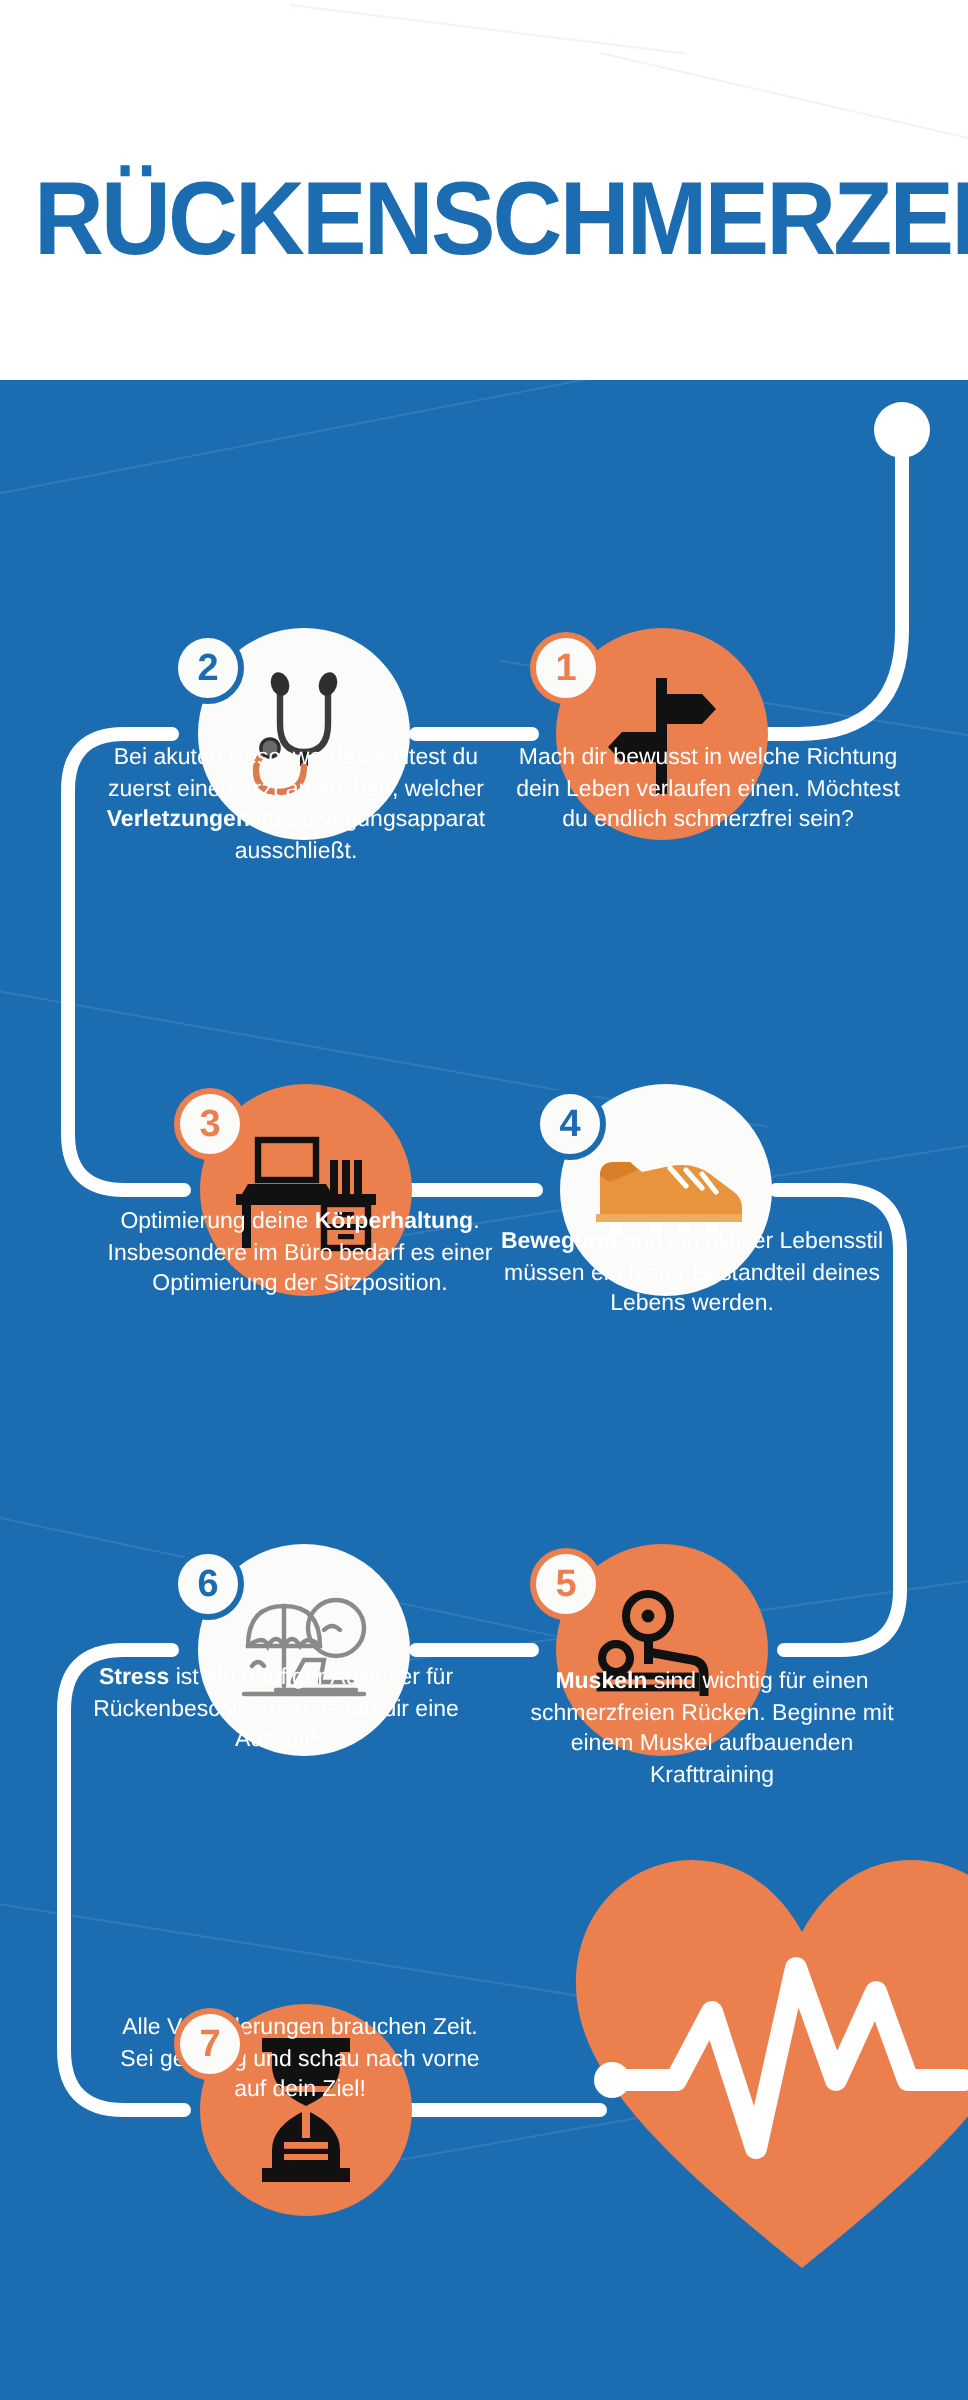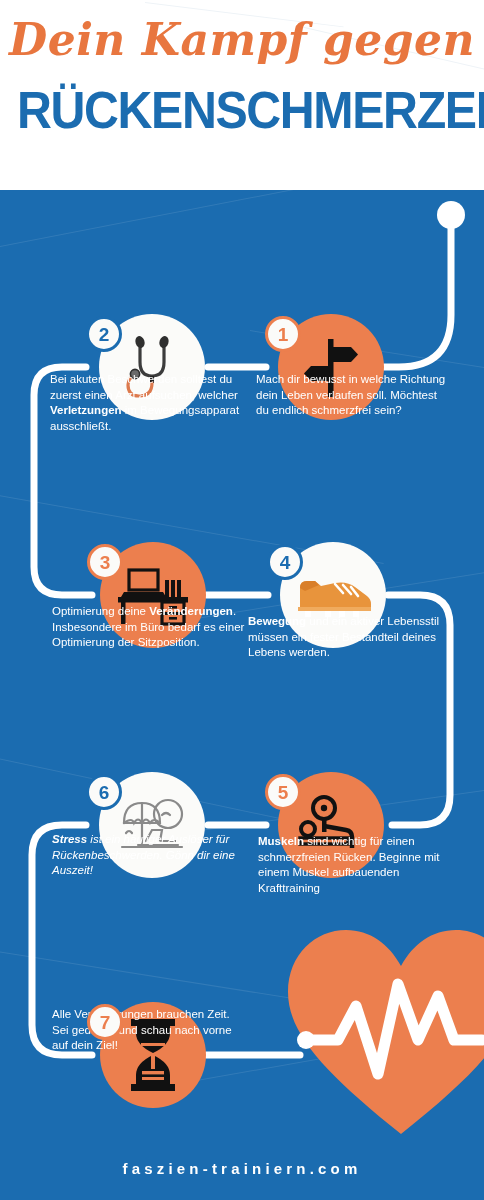--- a/index.html
+++ b/index.html
@@ -67,20 +67,21 @@
     background:#fbfbf9; display:flex; align-items:center; justify-content:center;
     font-weight:bold; font-size:19px; line-height:1;
     left:-13px; top:2px; z-index:4;
   }
   .badge.blue  { border:3px solid #1b6cb0; color:#1b6cb0; }
   .badge.orange{ border:3px solid #ec7f4e; color:#ec7f4e; }
 
   .step-text {
     position:absolute; width:196px;
     color:#ffffff; font-size:11.5px; line-height:15.5px;
+    text-align:center;
   }
   .step-text b { font-weight:bold; }
 
   
   .heart-wrap { position:absolute; left:286px; top:922px; width:230px; height:215px; }
 
   
   .footer {
     position:absolute; left:0; top:1160px; width:484px;
     text-align:center; color:#ffffff;
@@ -89,21 +90,20 @@
   svg { display:block; overflow:visible; }
 </style>
 </head>
 <body>
 
 <div class="page">
 
   <div class="header">
     <div class="hdr-line" style="left:145px; top:2px; width:200px; transform:rotate(7deg);"></div>
     <div class="hdr-line" style="left:300px; top:26px; width:200px; transform:rotate(13deg);"></div>
-    <div class="header-script">Dein Kampf gegen</div>
     <div class="header-main">RÜCKENSCHMERZEN</div>
   </div>
 
   <div class="bg-lines">
     <i style="left:-20px; top:60px;  width:340px; transform:rotate(-11deg);"></i>
     <i style="left:250px; top:140px; width:300px; transform:rotate(9deg);"></i>
     <i style="left:-30px; top:300px; width:420px; transform:rotate(10deg);"></i>
     <i style="left:120px; top:440px; width:400px; transform:rotate(-9deg);"></i>
     <i style="left:-40px; top:560px; width:360px; transform:rotate(12deg);"></i>
     <i style="left:200px; top:640px; width:330px; transform:rotate(-8deg);"></i>
@@ -135,21 +135,21 @@
 
   <div class="step" style="left:0; top:0;">
     <div class="circle orange" style="left:278px; top:314px;">
       <svg width="60" height="64" viewBox="0 0 60 64">
         <rect x="27" y="4" width="5.5" height="58" fill="#111111"></rect>
         <path d="M30,12 L50,12 L57,19.5 L50,27 L30,27 Z" fill="#111111"></path>
         <path d="M30,31 L10,31 L3,38.5 L10,46 L30,46 Z" fill="#111111"></path>
       </svg>
     </div>
     <div class="badge orange" style="left:265px; top:316px;">1</div>
-    <div class="step-text" style="left:256px; top:372px;"><span>Mach dir bewusst in welche Richtung dein Leben verlaufen soll. Möchtest du endlich schmerzfrei sein?</span></div>
+    <div class="step-text" style="left:256px; top:372px;"><span>Mach dir bewusst in welche Richtung dein Leben verlaufen einen. Möchtest du endlich schmerzfrei sein?</span></div>
   </div>
 
   <div class="step" style="left:0; top:0;">
     <div class="circle white" style="left:99px; top:314px;">
       <svg width="62" height="66" viewBox="0 0 62 66">
         <g fill="none" stroke="#3c3c3c" stroke-width="3.2" stroke-linecap="round">
           <path d="M19,10 L19,28 Q19,42 31,42 Q43,42 43,28 L43,10"></path>
         </g>
         <ellipse cx="19" cy="8" rx="4.5" ry="6" fill="#2f2f2f" transform="rotate(-18 19 8)"></ellipse>
         <ellipse cx="43" cy="8" rx="4.5" ry="6" fill="#2f2f2f" transform="rotate(18 43 8)"></ellipse>
@@ -177,21 +177,21 @@
         <rect x="44" y="48" width="22" height="3" fill="#111111"></rect>
         <rect x="51" y="42" width="8" height="2.6" fill="#111111"></rect>
         <rect x="51" y="53" width="8" height="2.6" fill="#111111"></rect>
 
         <rect x="47" y="16" width="4" height="17" fill="#111111"></rect>
         <rect x="53" y="16" width="4" height="17" fill="#111111"></rect>
         <rect x="59" y="16" width="4" height="17" fill="#111111"></rect>
       </svg>
     </div>
     <div class="badge orange" style="left:87px; top:544px;">3</div>
-    <div class="step-text" style="left:52px; top:604px;"><span>Optimierung deine </span><b>Veränderungen</b><span>. Insbesondere im Büro bedarf es einer Optimierung der Sitzposition.</span></div>
+    <div class="step-text" style="left:52px; top:604px;"><span>Optimierung deine </span><b>Körperhaltung</b><span>. Insbesondere im Büro bedarf es einer Optimierung der Sitzposition.</span></div>
   </div>
 
   <div class="step" style="left:0; top:0;">
     <div class="circle white" style="left:280px; top:542px;">
       <svg width="76" height="48" viewBox="0 0 76 48">
         <path d="M5,30 L5,17 Q5,10 12,10 L20,10 L26,15 L40,12 Q52,10 60,16 L72,25 Q76,28 76,33 L76,36 L5,36 Z" fill="#e8943c"></path>
         <path d="M5,17 Q5,10 12,10 L20,10 L24,14 L10,20 Z" fill="#d97f2a"></path>
         <rect x="3" y="36" width="73" height="4" fill="#f0ab5e"></rect>
         <g stroke="#ffffff" stroke-width="2.6" stroke-linecap="round">
           <path d="M40,13 L48,22"></path>
@@ -247,21 +247,21 @@
           <path d="M42,44 L58,44"></path>
 
           <path d="M4,50 L64,50"></path>
 
           <path d="M8,36 Q11,32 14,36"></path>
           <path d="M44,18 Q48,14 52,18"></path>
         </g>
       </svg>
     </div>
     <div class="badge blue" style="left:86px; top:774px;">6</div>
-    <div class="step-text" style="left:52px; top:832px;font-style:italic;"><b>Stress</b><span> ist ein häufiger Auslöser für Rückenbeschwerden. Gönn dir eine Auszeit!</span></div>
+    <div class="step-text" style="left:40px; top:832px;"><b>Stress</b><span> ist ein häufiger Auslöser für Rückenbeschwerden. Gönn dir eine Auszeit!</span></div>
   </div>
 
   <div class="step" style="left:0; top:0;">
     <div class="circle orange" style="left:100px; top:1002px;">
       <svg width="48" height="72" viewBox="0 0 48 72">
         <rect x="2" y="0" width="44" height="7" fill="#111111"></rect>
         <rect x="2" y="65" width="44" height="7" fill="#111111"></rect>
 
         <path d="M7,7 L41,7 L41,14 Q41,26 24,34 Q7,26 7,14 Z" fill="#111111"></path>
 
@@ -280,15 +280,14 @@
   <div class="heart-wrap">
     <svg width="230" height="215" viewBox="0 0 230 215">
       <path d="M115,212 C40,152 2,112 2,70 C2,32 30,8 60,8 C84,8 103,22 115,44 C127,22 146,8 170,8 C200,8 228,32 228,70 C228,112 190,152 115,212 Z" fill="#ec7f4e"></path>
       <g fill="none" stroke="#ffffff" stroke-width="11" stroke-linecap="round" stroke-linejoin="round">
         <path d="M22,118 L52,118 L70,84 L92,152 L112,62 L132,118 L152,74 L168,118 L196,118"></path>
       </g>
       <circle cx="20" cy="118" r="9" fill="#ffffff"></circle>
     </svg>
   </div>
 
-  <div class="footer">faszien-trainiern.com</div>
 
 </div>
 
 </body></html>

